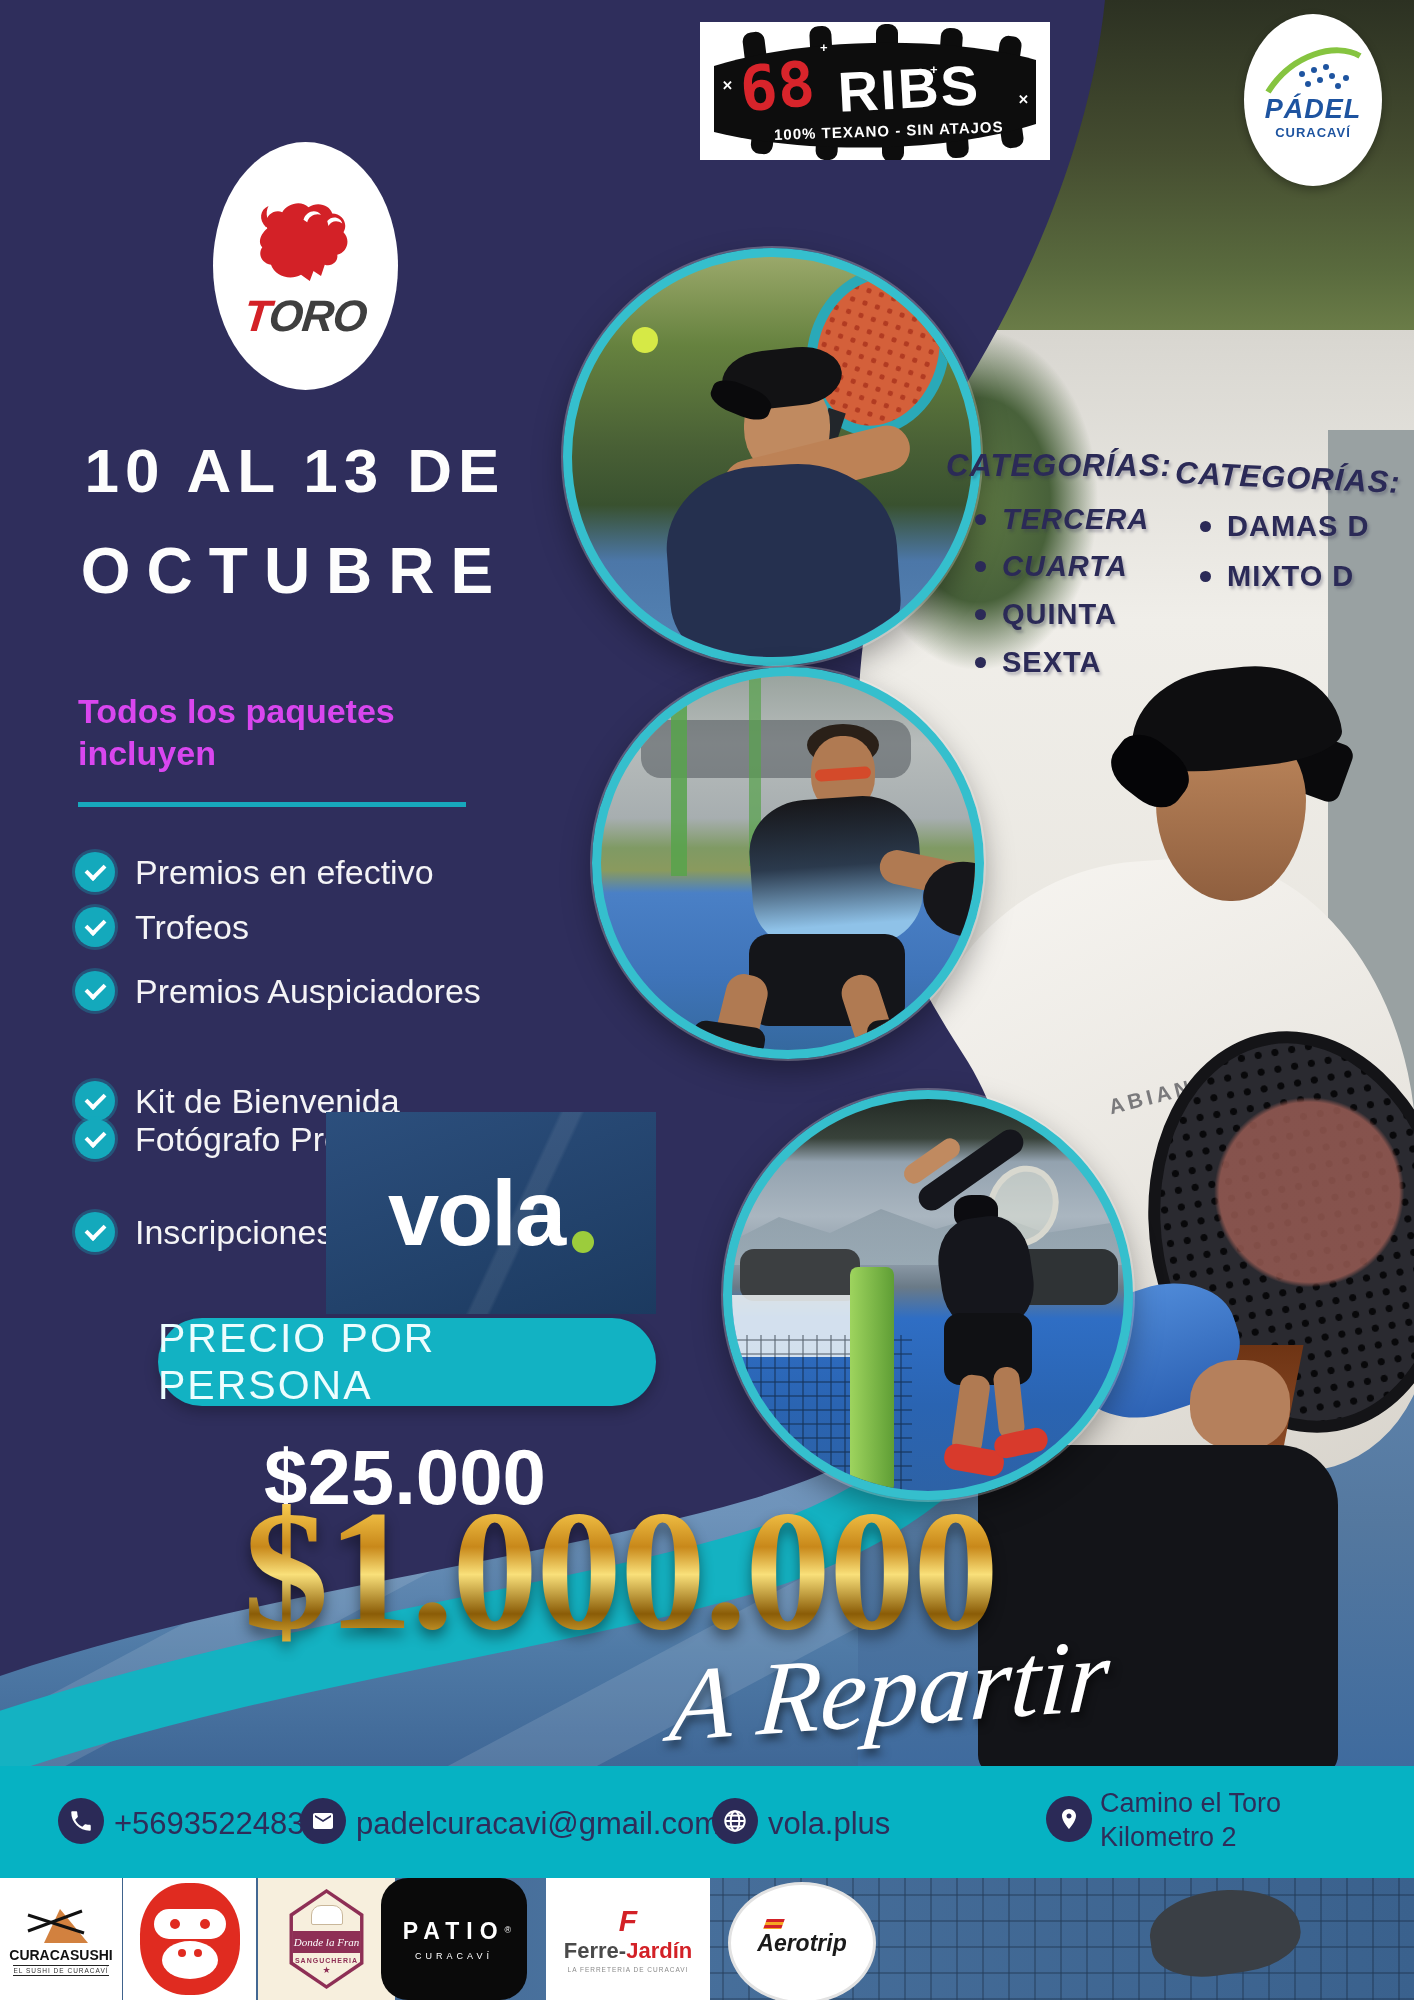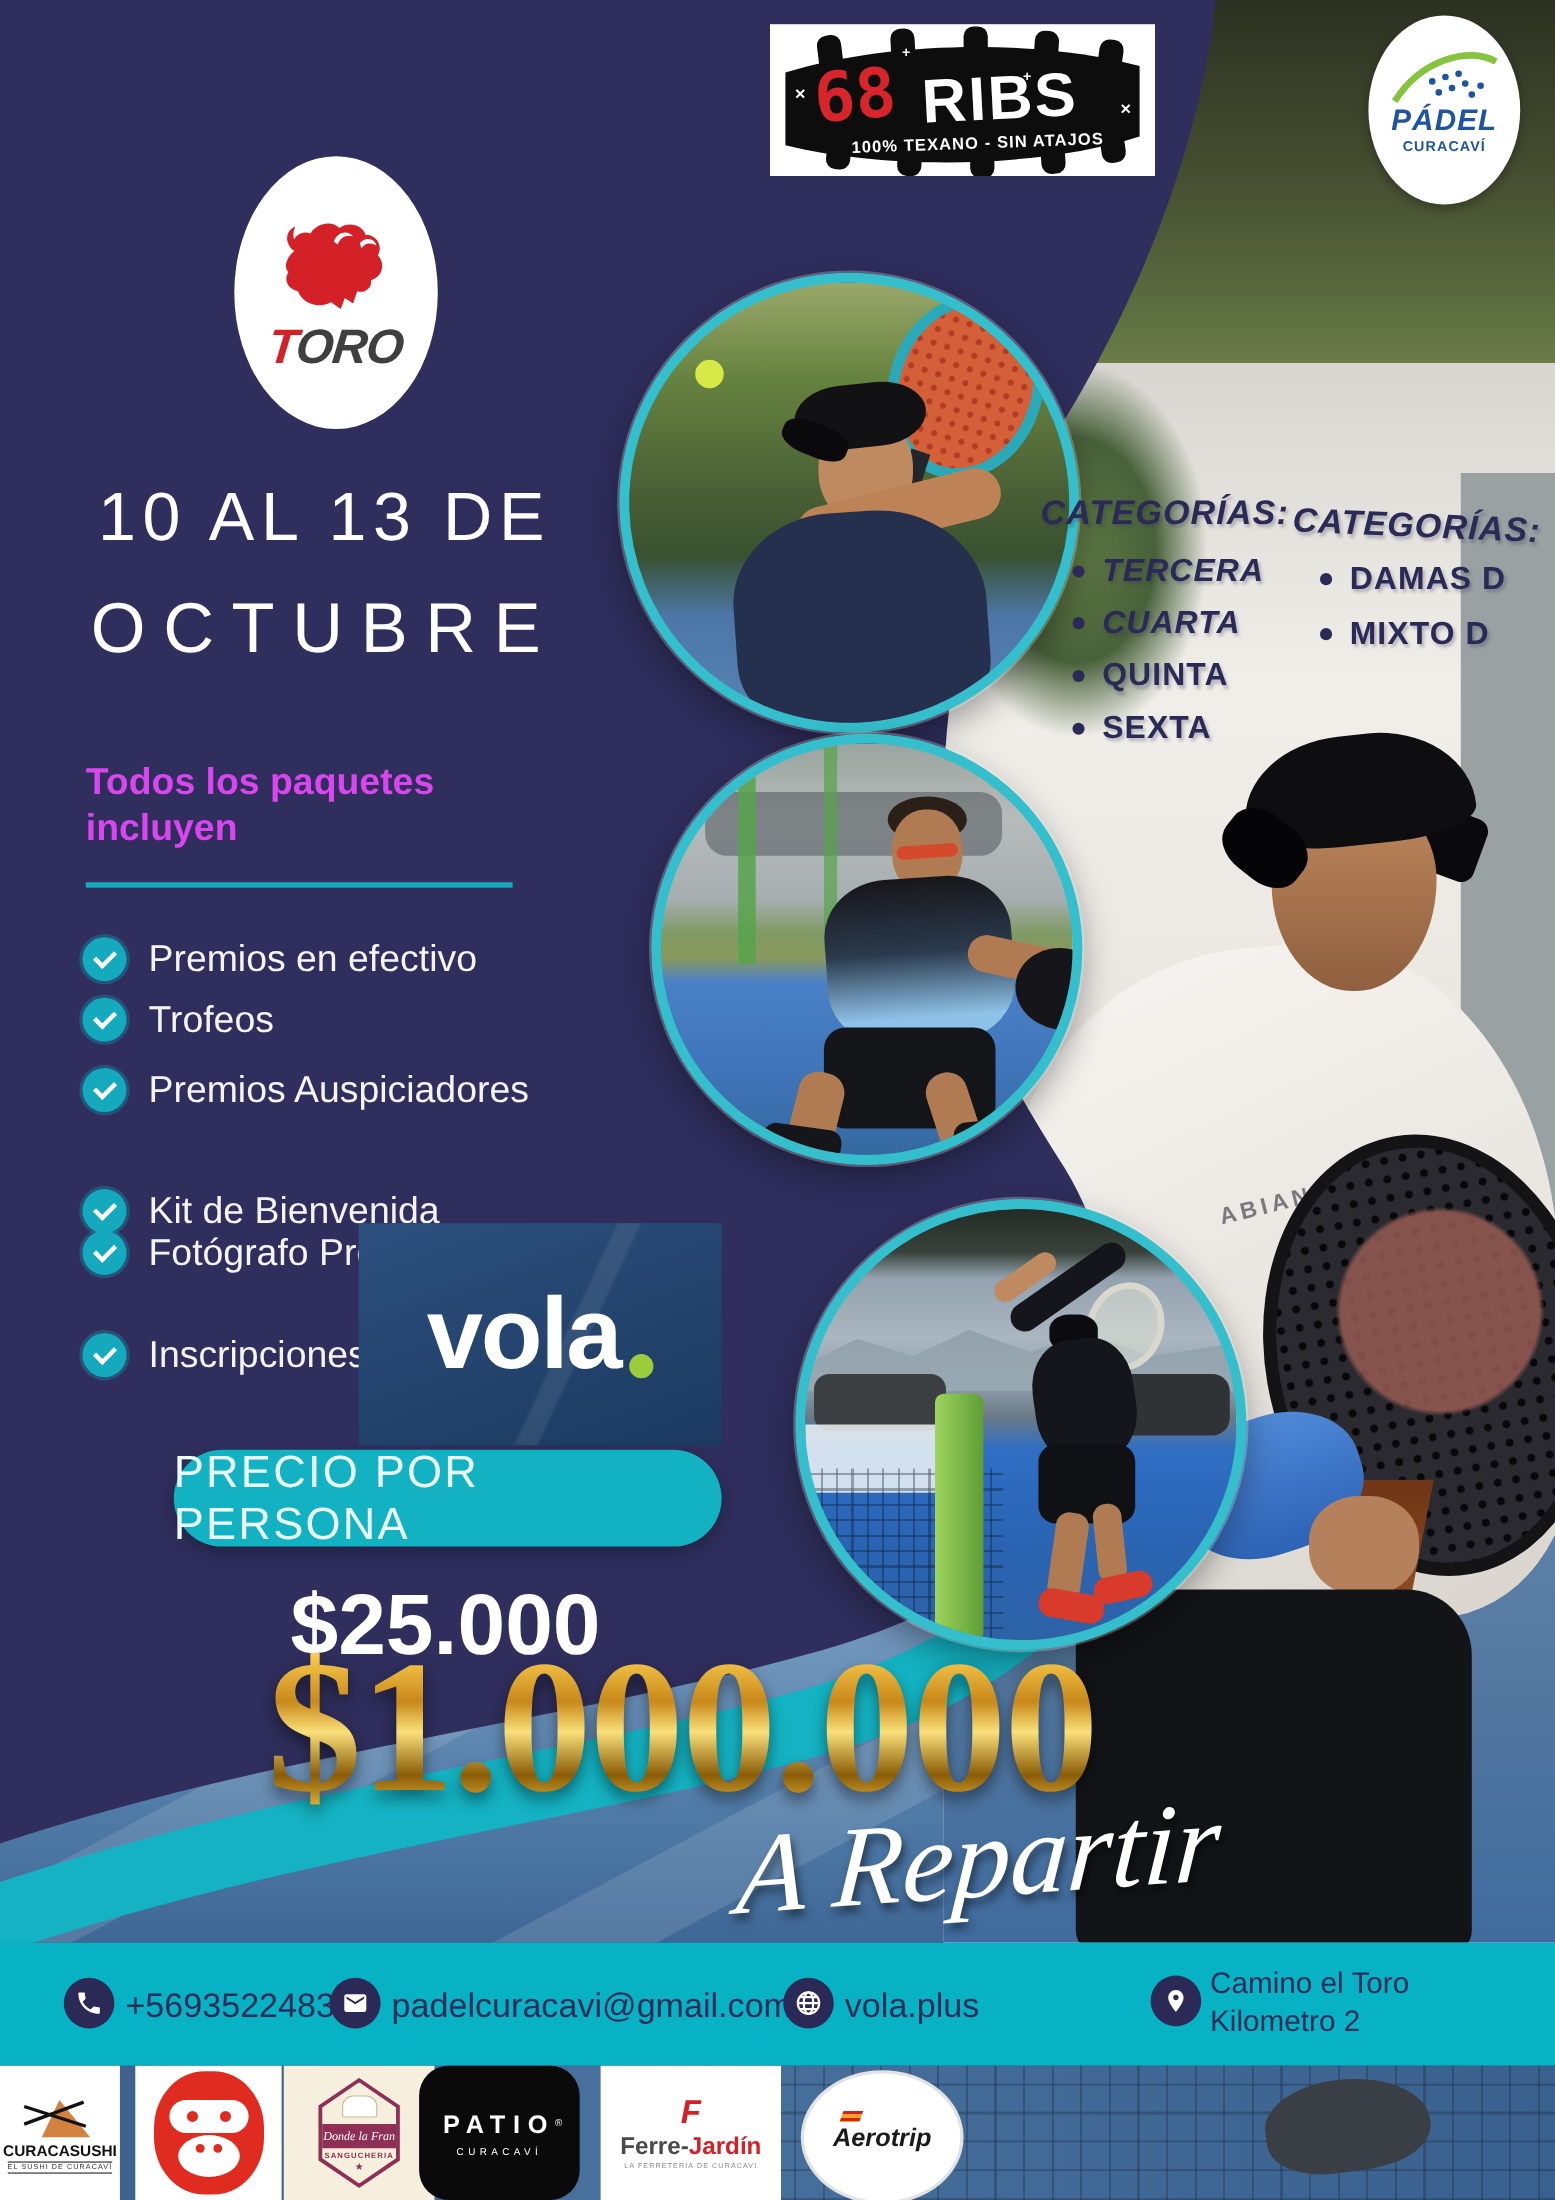--- a/index.html
+++ b/index.html
@@ -77,21 +77,21 @@
   .ribs .tag{position:absolute;left:74px;top:100px;color:#fff;font-size:15px;font-weight:bold;
     letter-spacing:1px;transform:rotate(-2deg);}
   .ribs .spark{position:absolute;color:#fff;font-size:13px;font-weight:bold;}
   .padel-logo{left:1244px;top:14px;width:138px;height:172px;background:#fff;border-radius:50%;
     display:flex;flex-direction:column;align-items:center;justify-content:center;box-shadow:0 4px 10px rgba(0,0,0,.3);}
   .padel-name{color:#1e54a0;font-size:27px;font-weight:bold;font-style:italic;letter-spacing:1px;margin-top:34px;}
   .padel-city{color:#1e54a0;font-size:13px;font-weight:bold;letter-spacing:1px;}
   .padel-swoosh{position:absolute;left:18px;top:26px;}
 
   
-  .dates{left:55px;top:435px;width:480px;text-align:center;color:#fdfdfd;}
+  .dates{left:55px;top:435px;width:480px;text-align:center;color:#fdfdfd;font-weight:bold;}
   .dates .d1{font-size:62px;letter-spacing:6px;}
   .dates .d2{font-size:64px;letter-spacing:16px;margin-top:28px;}
   .pack-head{left:78px;top:690px;color:#d946ef;font-size:34px;font-weight:bold;line-height:42px;}
   .divider{left:78px;top:802px;width:388px;height:5px;background:#17a8bd;}
   .check-item{position:absolute;left:75px;display:flex;align-items:center;}
   .badge{width:40px;height:40px;border-radius:50%;background:#14a9bc;display:flex;align-items:center;
     justify-content:center;box-shadow:0 0 0 3px rgba(20,169,188,.30);flex:0 0 auto;}
   .tick{width:15px;height:8px;border-left:4px solid #fff;border-bottom:4px solid #fff;
     transform:rotate(-45deg);margin-top:-5px;}
   .check-label{color:#f4f4f6;font-size:34px;margin-left:20px;white-space:nowrap;}
@@ -148,21 +148,21 @@
   
   .sponsor-bg{left:0;top:1878px;width:1414px;height:122px;
     background:linear-gradient(90deg,#3d5f88 0%,#49719d 40%,#3a618d 100%);}
   .sponsor-bg .grid{position:absolute;left:40%;top:0;width:60%;height:100%;opacity:.5;
     background-image:repeating-linear-gradient(0deg,rgba(10,20,35,.5) 0 2px,rgba(0,0,0,0) 2px 26px),
       repeating-linear-gradient(90deg,rgba(10,20,35,.5) 0 2px,rgba(0,0,0,0) 2px 26px);}
   .shoe{position:absolute;left:1150px;top:12px;width:150px;height:84px;background:#3a3f45;
     border-radius:45% 55% 40% 40%;transform:rotate(-8deg);}
   .sp{position:absolute;top:1878px;height:122px;display:flex;flex-direction:column;
     align-items:center;justify-content:center;overflow:hidden;}
-  .sp-sushi{left:0;width:109px;background:#fff;}
+  .sp-sushi{left:0;width:122px;background:#fff;}
   .sushi-name{color:#111;font-size:14px;font-weight:bold;letter-spacing:0;}
   .sushi-tag{color:#333;font-size:6.5px;letter-spacing:1px;margin-top:2px;
     border-top:1px solid #222;border-bottom:1px solid #222;padding:1px 0;}
   .sp-gorilla{left:123px;width:133px;background:#fff;}
   .gor-head{position:relative;width:100px;height:112px;background:#e02b20;border-radius:46%;}
   .gor-brow{position:absolute;left:14px;top:26px;width:72px;height:30px;background:#fff;border-radius:16px;}
   .gor-eye{position:absolute;top:36px;width:10px;height:10px;background:#e02b20;border-radius:50%;}
   .gor-muzzle{position:absolute;left:22px;top:58px;width:56px;height:38px;background:#fff;border-radius:50%;}
   .gor-nostril{position:absolute;top:66px;width:8px;height:8px;background:#e02b20;border-radius:50%;}
   .sp-fran{left:258px;width:137px;background:#f7efdd;}

